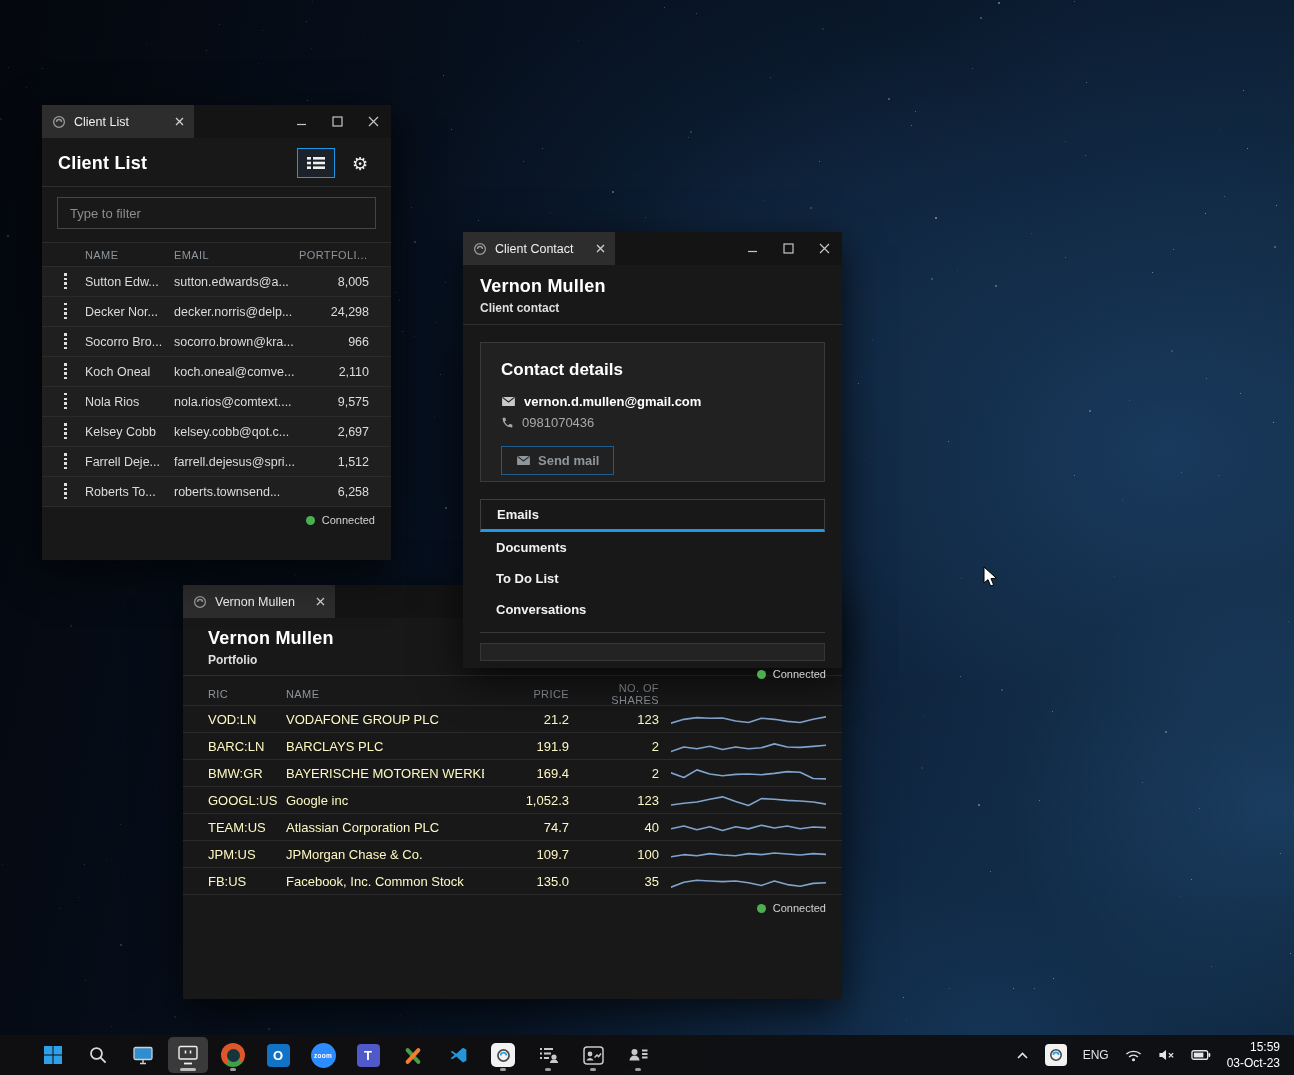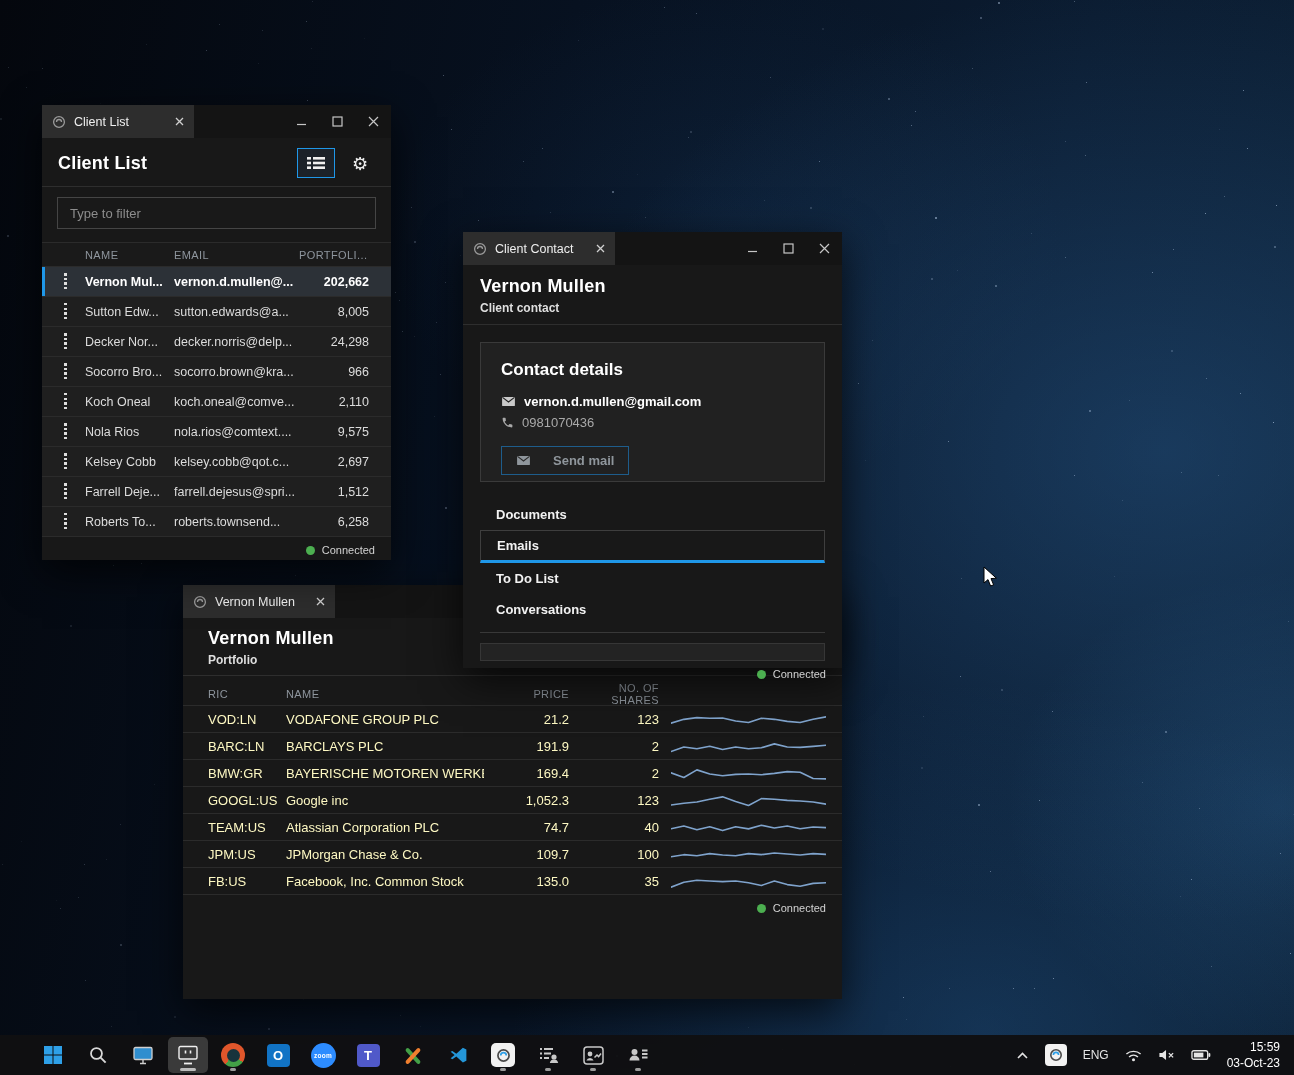--- a/index.html
+++ b/index.html
@@ -58,21 +58,21 @@
   .cl-portfolio { width:92px; text-align:right; padding-right:22px; }
 
   
   #win-client-contact { left:463px; top:232px; width:379px; height:436px; z-index:2; }
   .cc-header { padding:11px 17px 9px; }
   .card { margin:17px 17px 0; background:#212121; border:1px solid #3a3a3a; padding:17px 20px; height:140px; }
   .card-heading { font-size:17px; font-weight:700; color:#fff; margin-bottom:14px; }
   .contact-line { display:flex; align-items:center; gap:8px; margin-bottom:6px; }
   .contact-email { font-weight:700; color:#fff; font-size:13px; }
   .contact-phone { color:#a9a9a9; font-size:13px; }
-  .btn-sendmail { margin-top:10px; display:inline-flex; align-items:center; gap:22px;
+  .btn-sendmail { margin-top:10px; display:inline-flex; align-items:center; gap:7px;
                   border:1px solid #1e5d8c; background:transparent; color:#8f969c;
                   font-size:13px; font-weight:700; padding:6px 14px; font-family:"Liberation Sans", sans-serif; }
   .cc-menu { margin:17px 17px 0; }
   .menu-item { height:31px; display:flex; align-items:center; padding-left:16px;
                font-weight:700; font-size:13px; color:#f2f2f2; }
   .menu-item.selected { height:33px; border:1px solid #3e3e3e; border-bottom:3px solid #1f97e8; }
   .menu-sep { border-top:1px solid #383838; margin-top:7px; }
   .empty-bar { height:18px; margin:10px 17px 0; background:#232323; border:1px solid #363636; }
 
   
@@ -444,28 +444,20 @@
     <div class="filter-wrap">
       <input type="text" placeholder="Type to filter" style="">
     </div>
     <div class="cl-headrow">
       <span class="cl-handle"></span>
       <span class="cl-name">NAME</span>
       <span class="cl-email">EMAIL</span>
       <span class="cl-portfolio" style="text-align:left">PORTFOLI...</span>
     </div>
 
-      <div class="cl-row selected">
-        <span class="cl-handle">
-          <span class="handle-glyph"></span>
-        </span>
-        <span class="cl-name">Vernon Mul...</span>
-        <span class="cl-email">vernon.d.mullen@...</span>
-        <span class="cl-portfolio">202,662</span>
-      </div>
 
       <div class="cl-row">
         <span class="cl-handle">
           <span class="handle-glyph"></span>
         </span>
         <span class="cl-name">Sutton Edw...</span>
         <span class="cl-email">sutton.edwards@a...</span>
         <span class="cl-portfolio">8,005</span>
       </div>
 
@@ -714,26 +706,26 @@
       <button class="btn-sendmail">
         <svg width="15" height="11" viewBox="0 0 16 12">
             <rect x="1" y="1" width="14" height="10" rx="1" fill="#8f969c"></rect>
             <path d="M1.5 1.5 L8 6.6 L14.5 1.5" fill="none" stroke="#2a2a2a" stroke-width="1.2"></path>
           </svg>
         <span>Send mail</span>
       </button>
     </div>
     <div class="cc-menu">
 
+        <div class="menu-item selected">
+          <span>Emails</span>
+        </div>
+
         <div class="menu-item">
           <span>Documents</span>
-        </div>
-
-        <div class="menu-item selected">
-          <span>Emails</span>
         </div>
 
         <div class="menu-item">
           <span>To Do List</span>
         </div>
 
         <div class="menu-item">
           <span>Conversations</span>
         </div>
 

